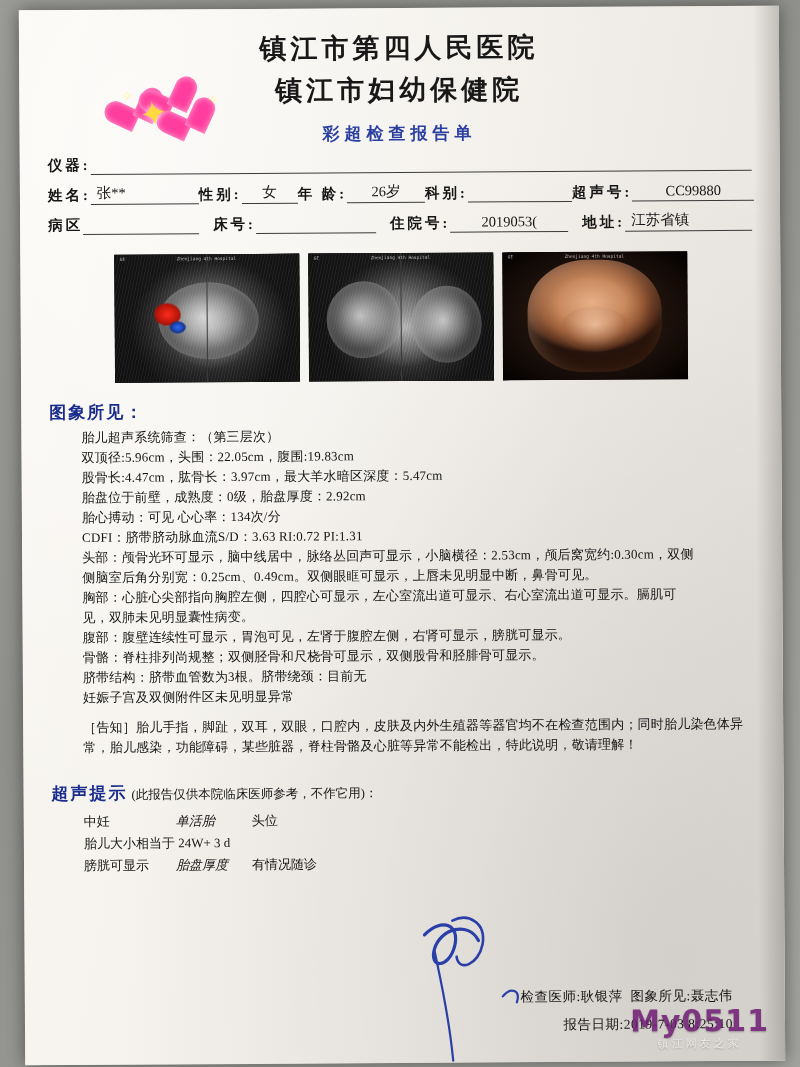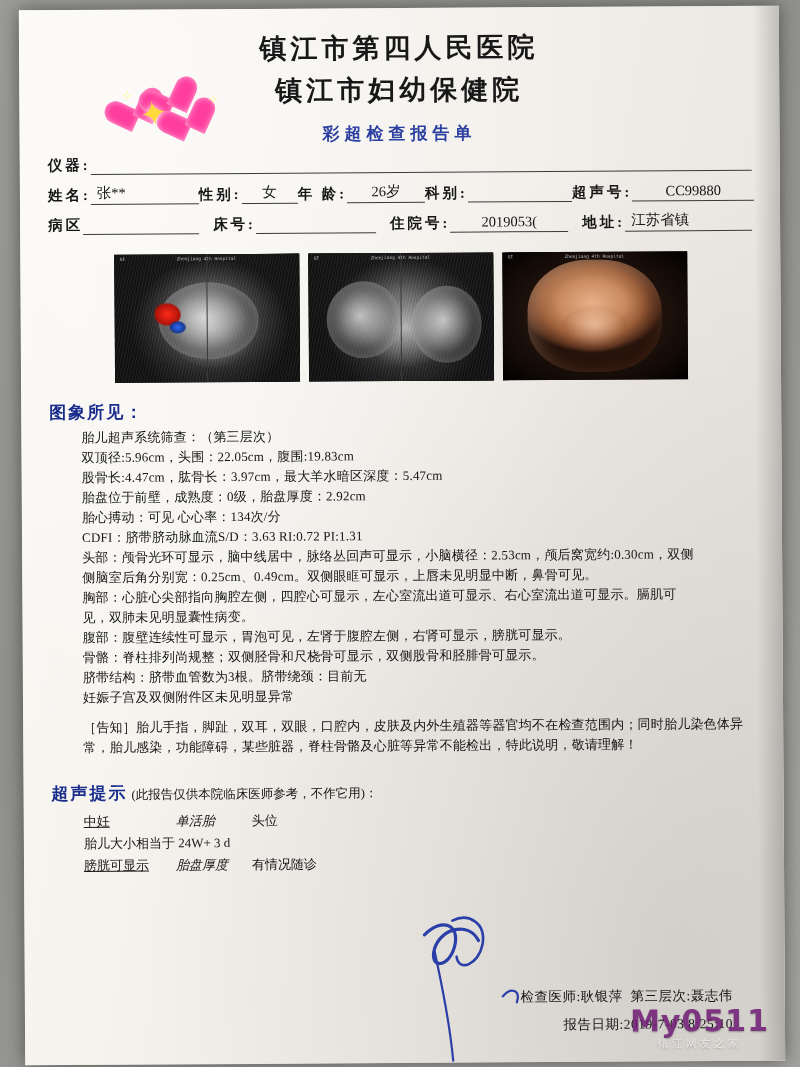--- a/index.html
+++ b/index.html
@@ -226,21 +226,21 @@
     color: #1a2d8c;
     letter-spacing: 2px;
   }
   .tip-head .t2 {
     font-size: 12.5px;
     color: #151515;
     margin-left: 4px;
   }
   .tip-body { margin-left: 32px; margin-top: 6px; font-size: 13px; line-height: 22px; color: #151515; }
   .tip-body span.g { display: inline-block; }
-  .w1 { min-width: 92px; text-decoration: underline; }
+  .w1 { min-width: 92px; }
   .w2 { min-width: 76px; font-style: italic; }
 
   
   .sign-area {
     position: relative;
     margin-top: 96px;
     height: 80px;
   }
   .sign-line {
     position: absolute;
@@ -445,21 +445,21 @@
       </div>
 
       <div class="sign-area">
         <svg class="scribble" viewBox="0 0 230 170">
           <path d="M42,24 C60,6 78,14 72,36 C66,58 46,58 52,38 C58,18 86,10 96,30" fill="none" stroke="#2b3fa8" stroke-width="3.2" stroke-linecap="round"></path>
           <path d="M70,10 C86,2 104,12 100,34 C96,54 76,62 74,46" fill="none" stroke="#2b3fa8" stroke-width="2.6" stroke-linecap="round"></path>
           <path d="M52,40 C58,70 66,104 70,150" fill="none" stroke="#2b3fa8" stroke-width="2.2" stroke-linecap="round"></path>
           <path d="M120,86 C128,76 138,80 134,92" fill="none" stroke="#2b3fa8" stroke-width="2.2" stroke-linecap="round"></path>
         </svg>
         <div class="sign-line l1">
-          <span>检查医师:</span><span>耿银萍</span>&nbsp;&nbsp;<span>第三层次:</span><span>聂志伟</span>
+          <span>检查医师:</span><span>耿银萍</span>&nbsp;&nbsp;<span>图象所见:</span><span>聂志伟</span>
         </div>
         <div class="sign-line l2">
           <span>报告日期:</span><span>2019-7-03  8:25:10</span>
         </div>
       </div>
 
     </div>
 
     <div class="hearts">
       <div class="heart h1"></div>

